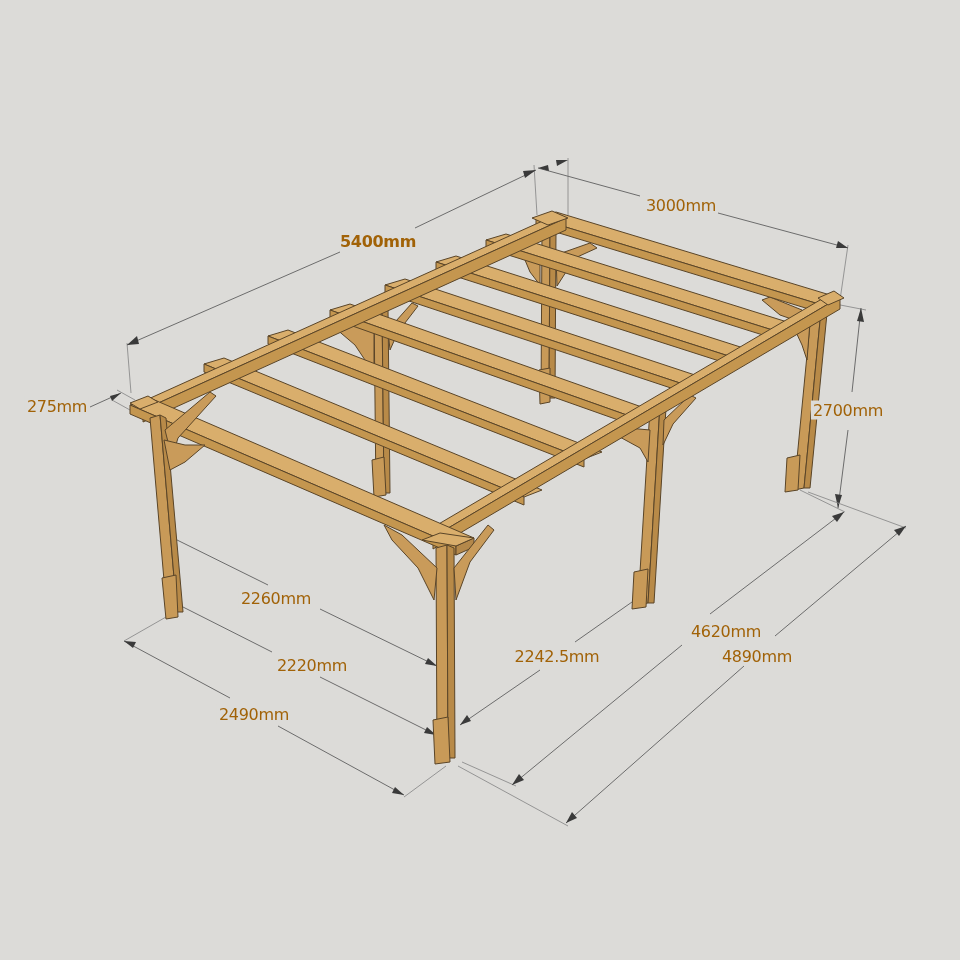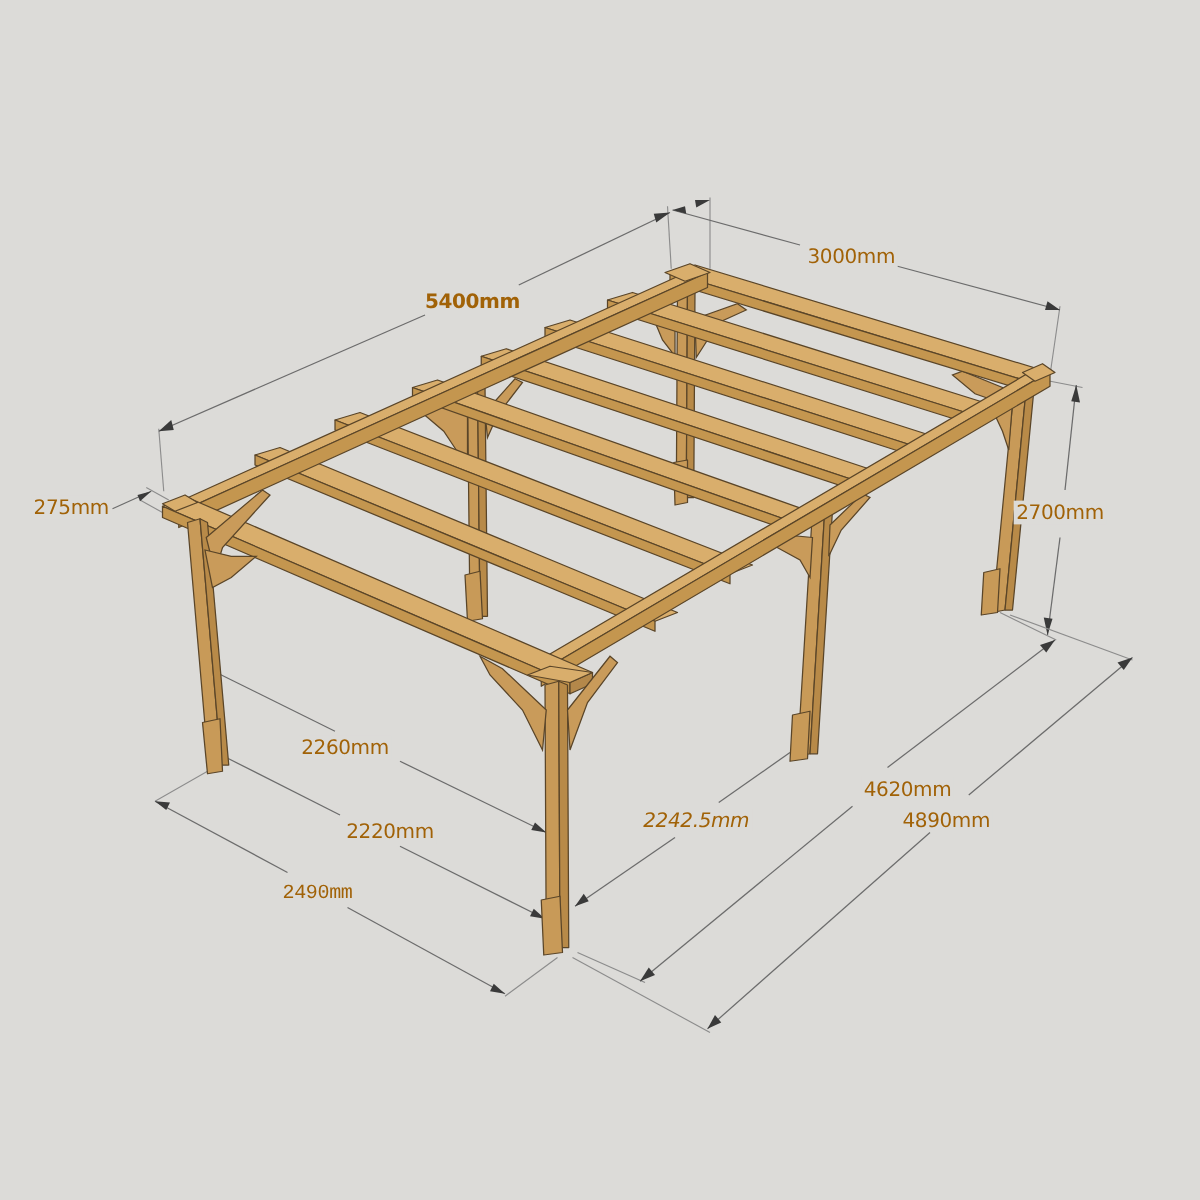--- a/index.html
+++ b/index.html
@@ -195,18 +195,18 @@
     <polygon class="timber t-top" points="818,298 834,291 844,298 828,305"></polygon>
   </g>
 </svg>
 
 <div class="label" style="left:378px;top:241px;font-weight:bold;">5400mm</div>
 <div class="label" style="left:681px;top:205px;">3000mm</div>
 <div class="label" style="left:57px;top:406px;text-align:right;">275mm</div>
 <div class="label" style="left:848px;top:410px;text-align:right;">2700mm</div>
 <div class="label" style="left:276px;top:598px;">2260mm</div>
 <div class="label" style="left:296px;top:665px;margin-left:16px;">2220mm</div>
-<div class="label" style="left:254px;top:714px;font-family:Liberation Mono, monospace;">2490mm</div>
-<div class="label" style="left:557px;top:656px;font-style:italic;">2242.5mm</div>
+<div class="label" style="left:254px;top:714px;">2490mm</div>
+<div class="label" style="left:557px;top:656px;">2242.5mm</div>
 <div class="label" style="left:698px;top:631px;margin-left:28px;">4620mm</div>
 <div class="label" style="left:757px;top:656px;">4890mm</div>
 
 </div>
 
 </body></html>

